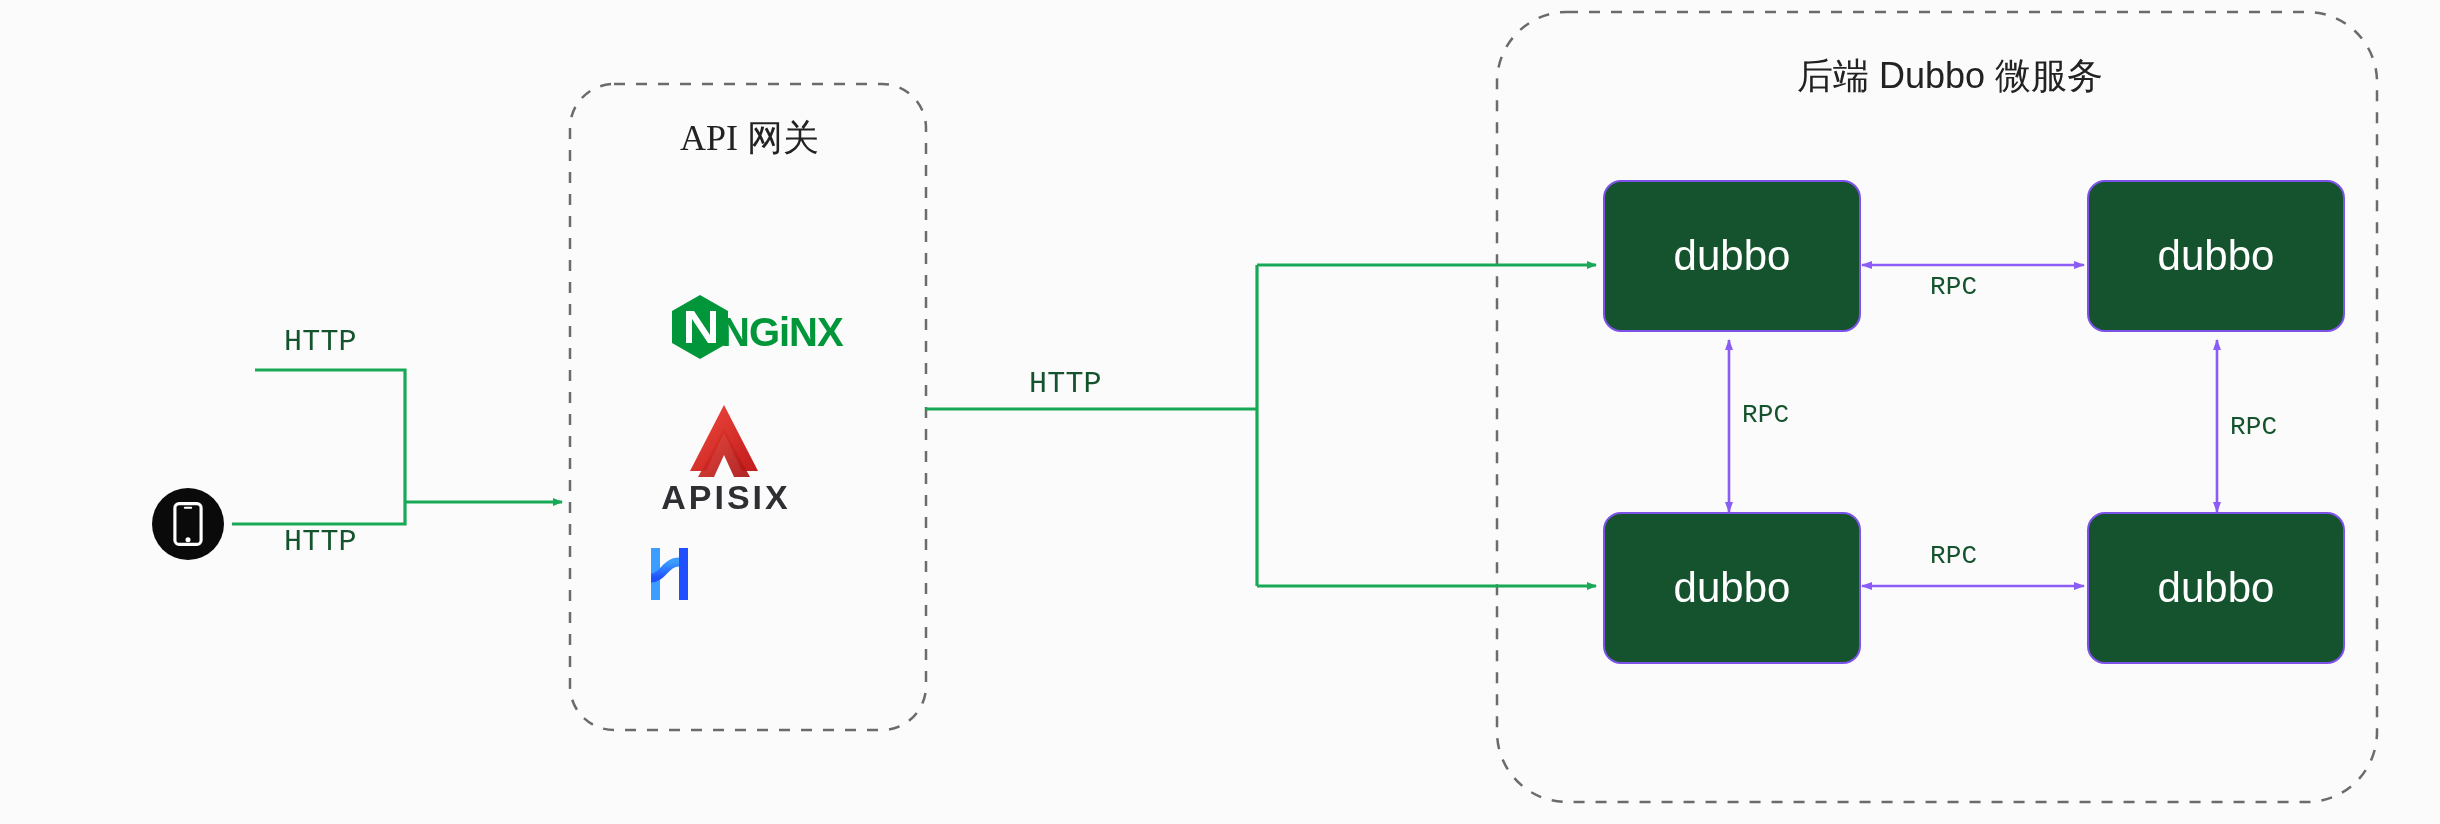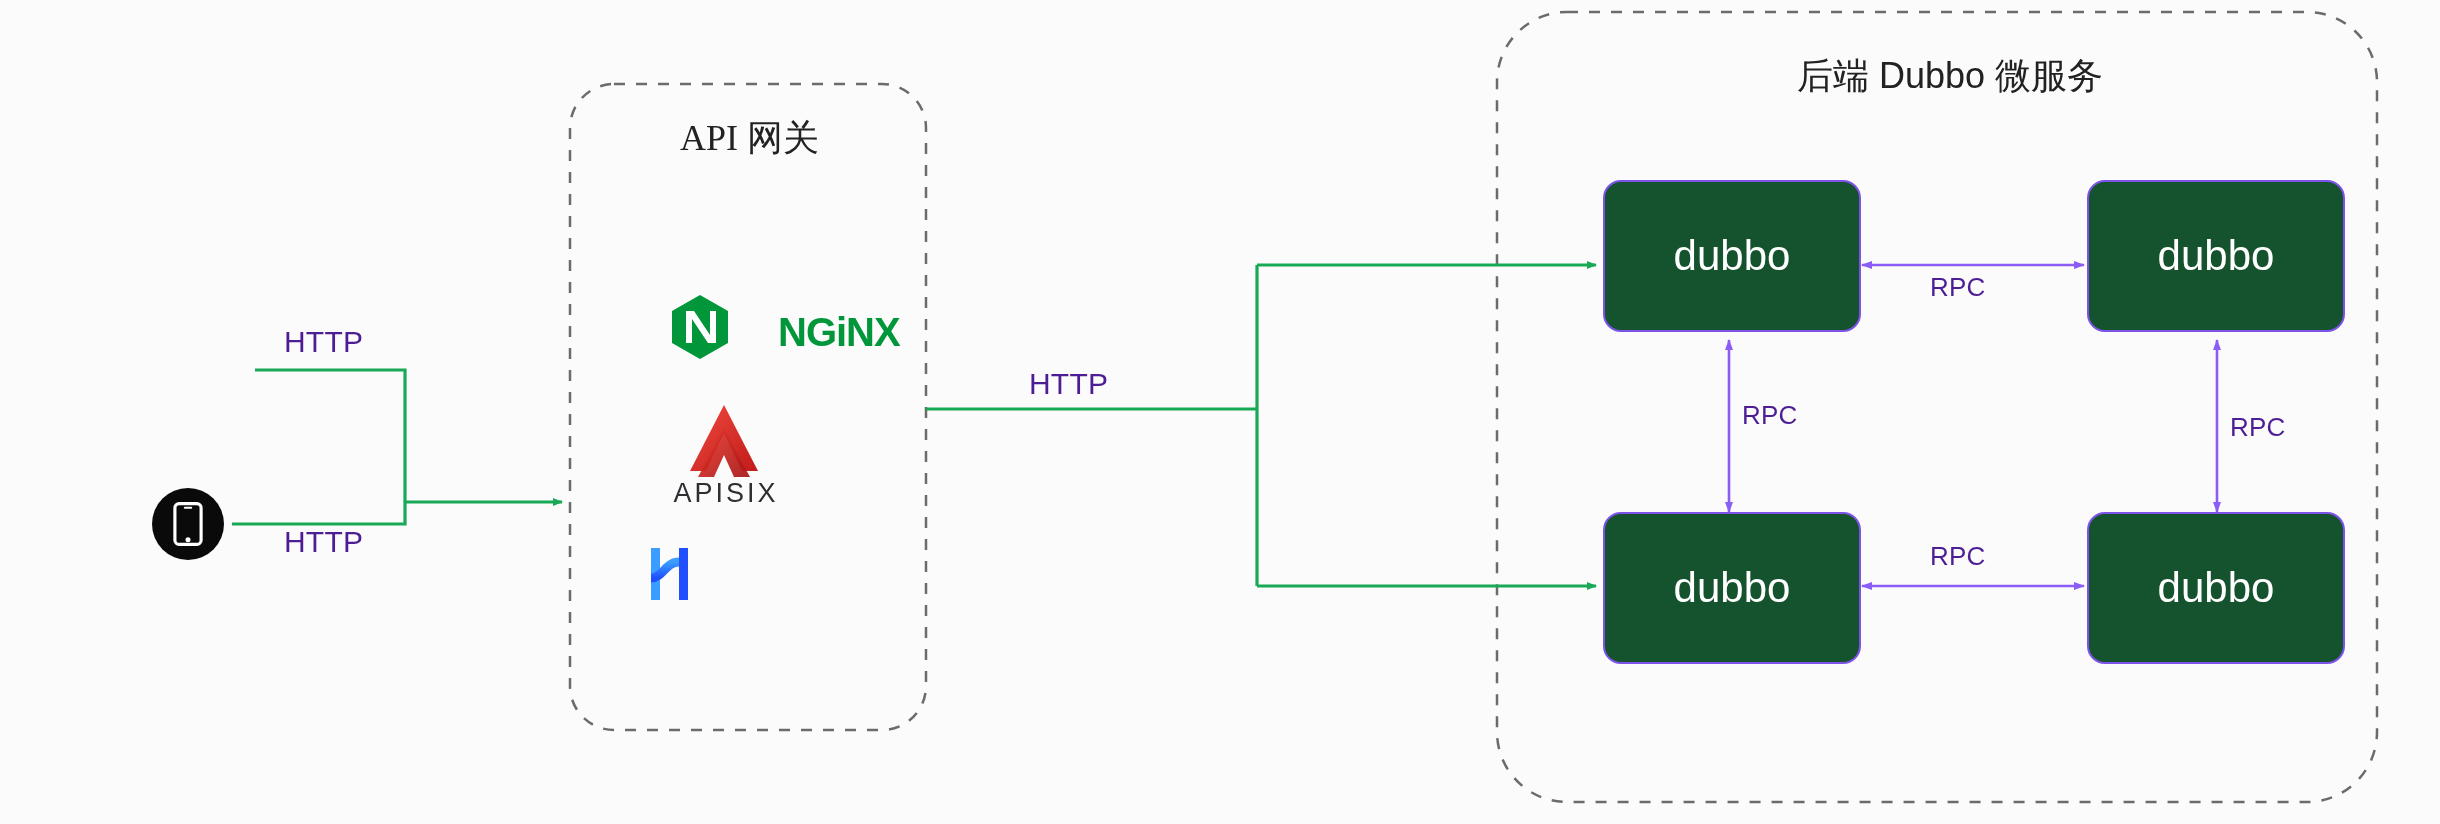--- a/index.html
+++ b/index.html
@@ -19,25 +19,25 @@
   .svg-layer {
     position: absolute;
     left: 0; top: 0;
     width: 2440px;
     height: 824px;
   }
 
   
   .label {
     position: absolute;
-    color: #4c1d95;
+    color: #14532d;
     font-size: 30px;
     letter-spacing: 0.2px;
     white-space: nowrap;
-    font-family: Liberation Sans, sans-serif;
+    font-family: Liberation Mono, monospace;
   }
   .label.small { font-size: 26px; }
   .title-cn {
     position: absolute;
     font-size: 36px;
     color: #222222;
     white-space: nowrap;
     font-family: "Liberation Sans", sans-serif;
   }
 
@@ -87,22 +87,22 @@
     justify-content: center;
   }
   .nginx-text {
     font-size: 40px;
     font-weight: bold;
     color: #009639;
     letter-spacing: -1px;
     font-family: "Liberation Sans", sans-serif;
   }
   .apisix-text {
-    font-size: 27px;
-    font-weight: normal;
+    font-size: 34px;
+    font-weight: bold;
     color: #2f2f33;
     letter-spacing: 3px;
     font-family: "Liberation Sans", sans-serif;
   }
   .higress-text {
     font-size: 52px;
     font-weight: bold;
     font-family: "Liberation Sans", sans-serif;
     letter-spacing: -1px;
   }
@@ -188,21 +188,21 @@
       <circle cx="14" cy="36" r="2.4" fill="#ffffff"></circle>
     </svg>
   </div>
 
   <div class="label" style="left:284px; top:325px;">HTTP</div>
   <div class="label" style="left:284px; top:525px;">HTTP</div>
   <div class="label" style="left:1029px; top:367px;">HTTP</div>
 
   <div class="title-cn" style="left:680px; top:114px;font-family:Liberation Serif, serif;">API 网关</div>
 
-  <div class="logo-row" style="left:778px; top:310px;">
+  <div class="logo-row" style="left:721px; top:310px;">
     <span class="nginx-text">NGiNX</span>
   </div>
 
   <div class="logo-row" style="left:678px; top:478px; width:96px; justify-content:center;">
     <span class="apisix-text">APISIX</span>
   </div>
 
 
   <div class="title-cn" style="left:1797px; top:52px;">后端 Dubbo 微服务</div>
 

